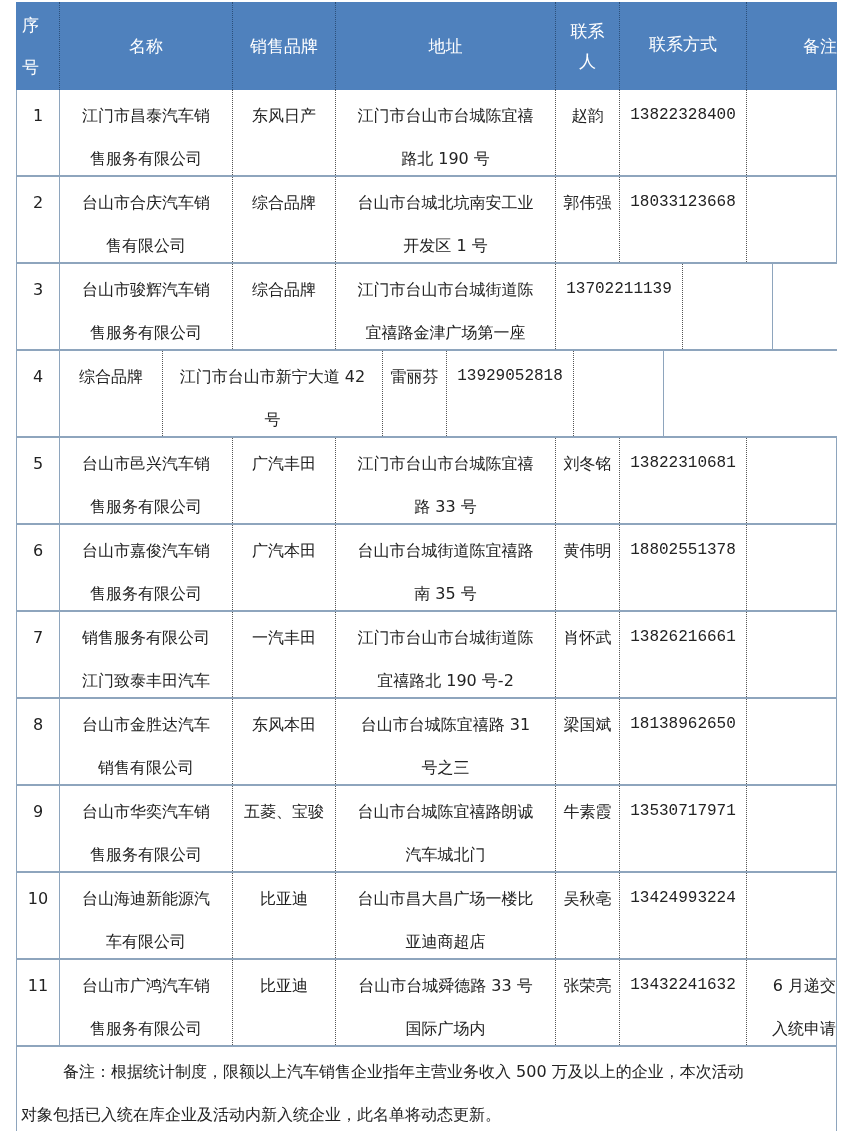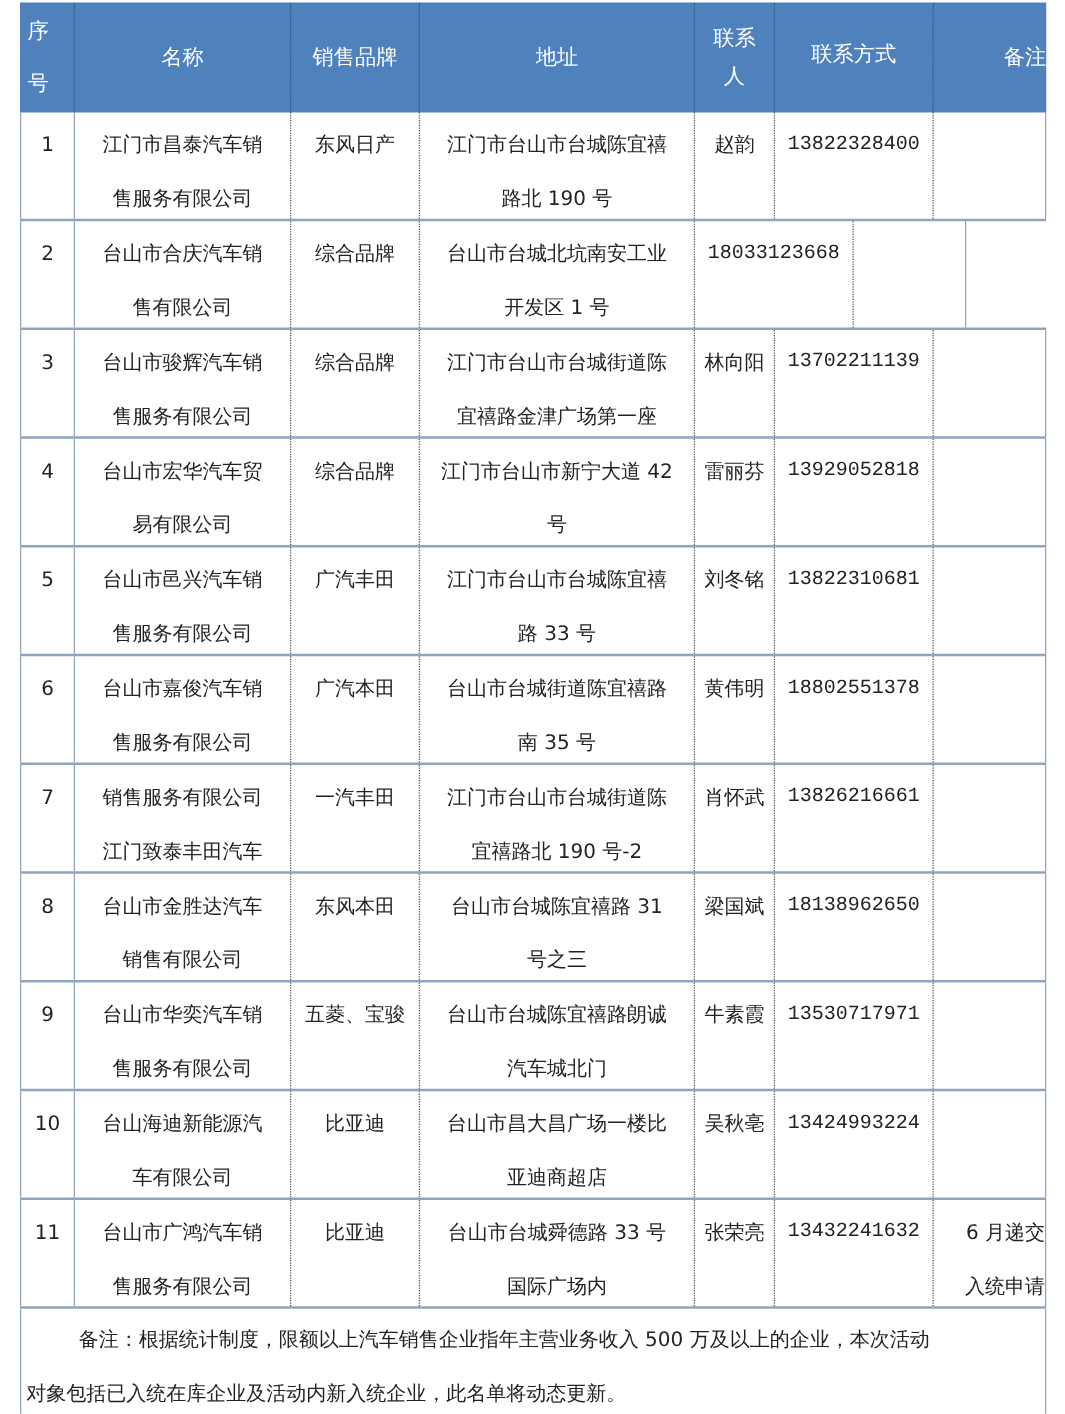--- a/index.html
+++ b/index.html
@@ -92,20 +92,23 @@
           <span class="line">台山市合庆汽车销</span>
           <span class="line">售有限公司</span>
         </div>
         <div class="c w2">
           <span class="line">综合品牌</span>
         </div>
         <div class="c w3">
           <span class="line">台山市台城北坑南安工业</span>
           <span class="line">开发区 1 号</span>
         </div>
+        <div class="c w4">
+          <span class="line">郭伟强</span>
+        </div>
         <div class="c w5">
           <span class="line">18033123668</span>
         </div>
         <div class="c w6">
           <span class="line"></span>
           <span class="line"></span>
         </div>
       </div>
       <div class="row body-row">
         <div class="c w0">
@@ -115,38 +118,31 @@
           <span class="line">台山市骏辉汽车销</span>
           <span class="line">售服务有限公司</span>
         </div>
         <div class="c w2">
           <span class="line">综合品牌</span>
         </div>
         <div class="c w3">
           <span class="line">江门市台山市台城街道陈</span>
           <span class="line">宜禧路金津广场第一座</span>
         </div>
-        <div class="c w4">
-          <span class="line">林向阳</span>
-        </div>
         <div class="c w5">
           <span class="line">13702211139</span>
         </div>
         <div class="c w6">
           <span class="line"></span>
           <span class="line"></span>
         </div>
       </div>
       <div class="row body-row">
         <div class="c w0">
           <span class="line">4</span>
-        </div>
-        <div class="c w1">
-          <span class="line">台山市宏华汽车贸</span>
-          <span class="line">易有限公司</span>
         </div>
         <div class="c w2">
           <span class="line">综合品牌</span>
         </div>
         <div class="c w3">
           <span class="line">江门市台山市新宁大道 42</span>
           <span class="line">号</span>
         </div>
         <div class="c w4">
           <span class="line">雷丽芬</span>

